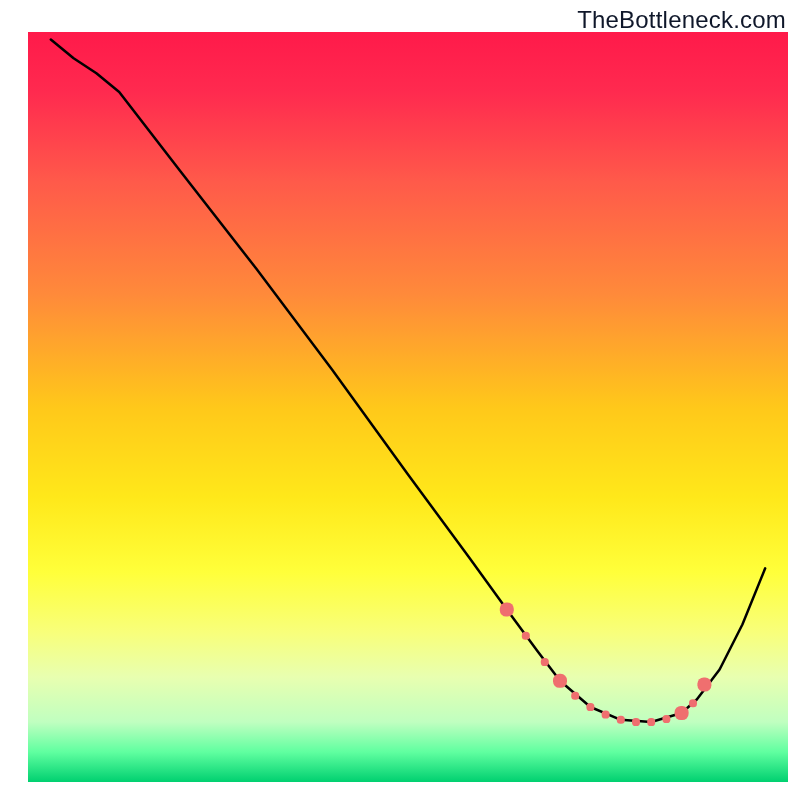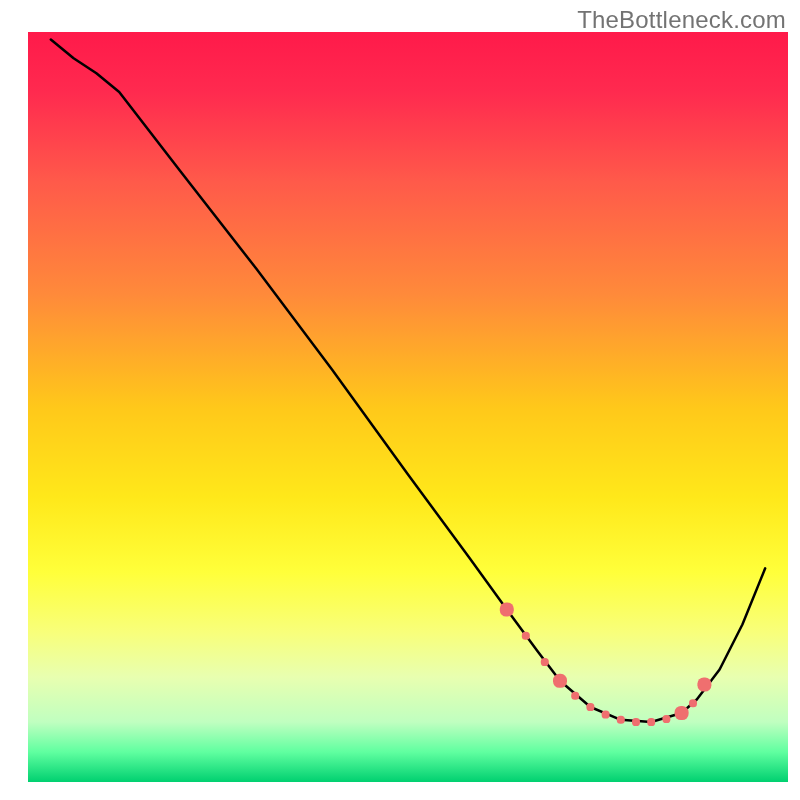--- a/index.html
+++ b/index.html
@@ -15,21 +15,21 @@
     position: relative;
     width: 800px;
     height: 800px;
   }
   .watermark {
     position: absolute;
     top: 6px;
     right: 14px;
     font-size: 24px;
     font-weight: 400;
-    color: #737373;
+    color: #0f172a;
     font-family: Arial, sans-serif;
     letter-spacing: 0.2px;
     z-index: 10;
   }
   svg {
     display: block;
   }
 </style>
 </head>
 <body>

